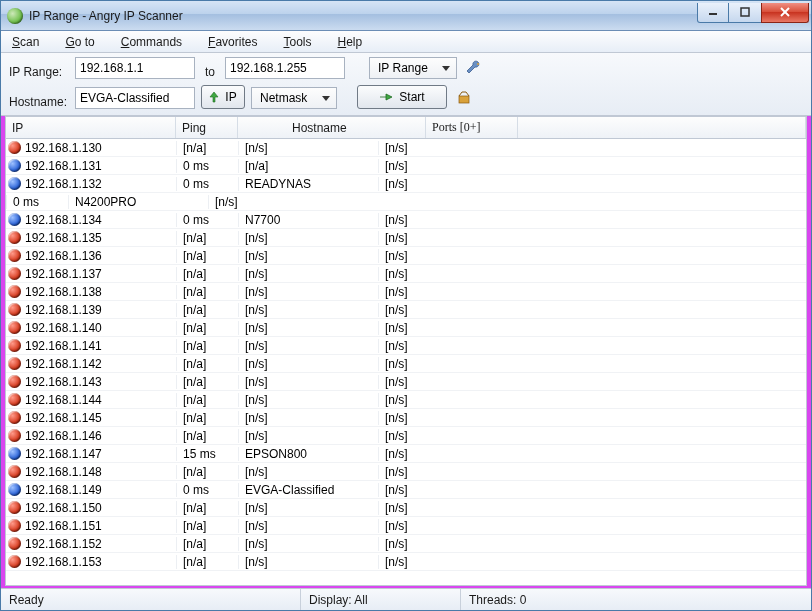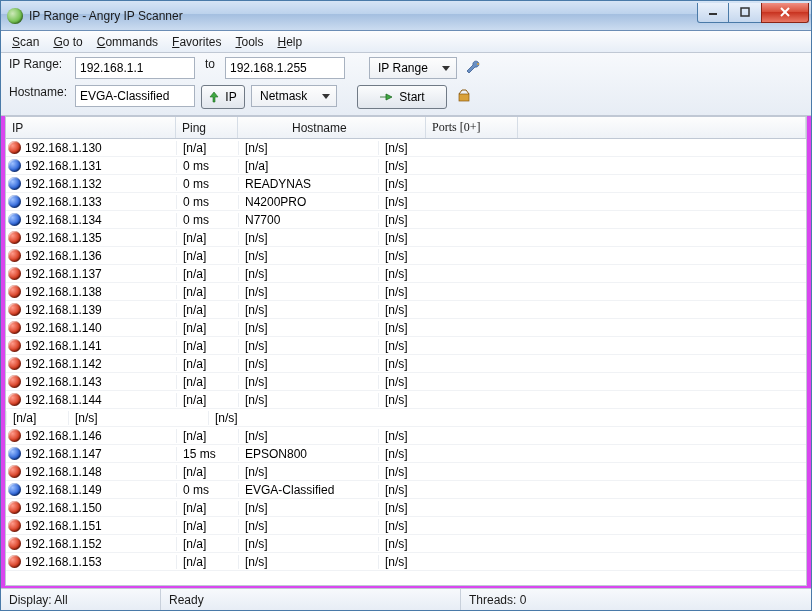--- a/index.html
+++ b/index.html
@@ -52,32 +52,32 @@
   }
   .winbtn.max { border-left:none; border-right:none; }
   .winbtn svg { display:block; }
 
   
   .menubar {
     height: 22px;
     background: linear-gradient(to bottom,#fdfdfe,#e7eef7);
     border-bottom: 1px solid #c0c8d4;
     display:flex; align-items:center;
-    padding-left:4px; gap:0;
+    padding-left:4px; gap:12px;
   }
   .menu-item { padding:2px 7px; color:#1a1a1a; }
 
   
   .toolbar {
     padding: 4px 8px 6px;
     background: linear-gradient(to bottom,#f7f9fc,#e7edf5);
     border-bottom: 1px solid #c0c8d4;
     display:flex; flex-direction:column; gap:6px;
   }
-  .trow { display:flex; align-items:flex-start; gap:6px; }
+  .trow { display:flex; align-items:flex-end; gap:6px; }
   .lbl { width:60px; color:#1a1a1a; }
   .lbl2 { color:#1a1a1a; padding:0 4px; }
   input.text, .combo {
     height:22px; border:1px solid #a8b2c0;
     padding:2px 4px; font:inherit; background:#fff;
   }
   .combo {
     display:flex; align-items:center; justify-content:space-between;
     background: linear-gradient(to bottom,#fdfdfd,#eef1f5);
     padding:2px 6px 2px 8px; gap:8px;
@@ -257,24 +257,20 @@
         <div class="tr">
           <div class="td ip">
             <span class="orb blue"></span>
             <span>192.168.1.132</span>
           </div>
           <div class="td ping">0 ms</div>
           <div class="td host">READYNAS</div>
           <div class="td ports">[n/s]</div>
         </div>
         <div class="tr">
-          <div class="td ip">
-            <span class="orb blue"></span>
-            <span>192.168.1.133</span>
-          </div>
           <div class="td ping">0 ms</div>
           <div class="td host">N4200PRO</div>
           <div class="td ports">[n/s]</div>
         </div>
         <div class="tr">
           <div class="td ip">
             <span class="orb blue"></span>
             <span>192.168.1.134</span>
           </div>
           <div class="td ping">0 ms</div>
@@ -365,20 +361,24 @@
         <div class="tr">
           <div class="td ip">
             <span class="orb red"></span>
             <span>192.168.1.144</span>
           </div>
           <div class="td ping">[n/a]</div>
           <div class="td host">[n/s]</div>
           <div class="td ports">[n/s]</div>
         </div>
         <div class="tr">
+          <div class="td ip">
+            <span class="orb red"></span>
+            <span>192.168.1.145</span>
+          </div>
           <div class="td ping">[n/a]</div>
           <div class="td host">[n/s]</div>
           <div class="td ports">[n/s]</div>
         </div>
         <div class="tr">
           <div class="td ip">
             <span class="orb red"></span>
             <span>192.168.1.146</span>
           </div>
           <div class="td ping">[n/a]</div>
@@ -445,18 +445,18 @@
             <span>192.168.1.153</span>
           </div>
           <div class="td ping">[n/a]</div>
           <div class="td host">[n/s]</div>
           <div class="td ports">[n/s]</div>
         </div>
       </div>
   </div>
 
   <div class="statusbar">
+    <div class="status-cell ready">Ready</div>
     <div class="status-cell display">Display: All</div>
-    <div class="status-cell ready">Ready</div>
     <div class="status-cell threads">Threads: 0</div>
   </div>
 
 </div>
 
 </body></html>

